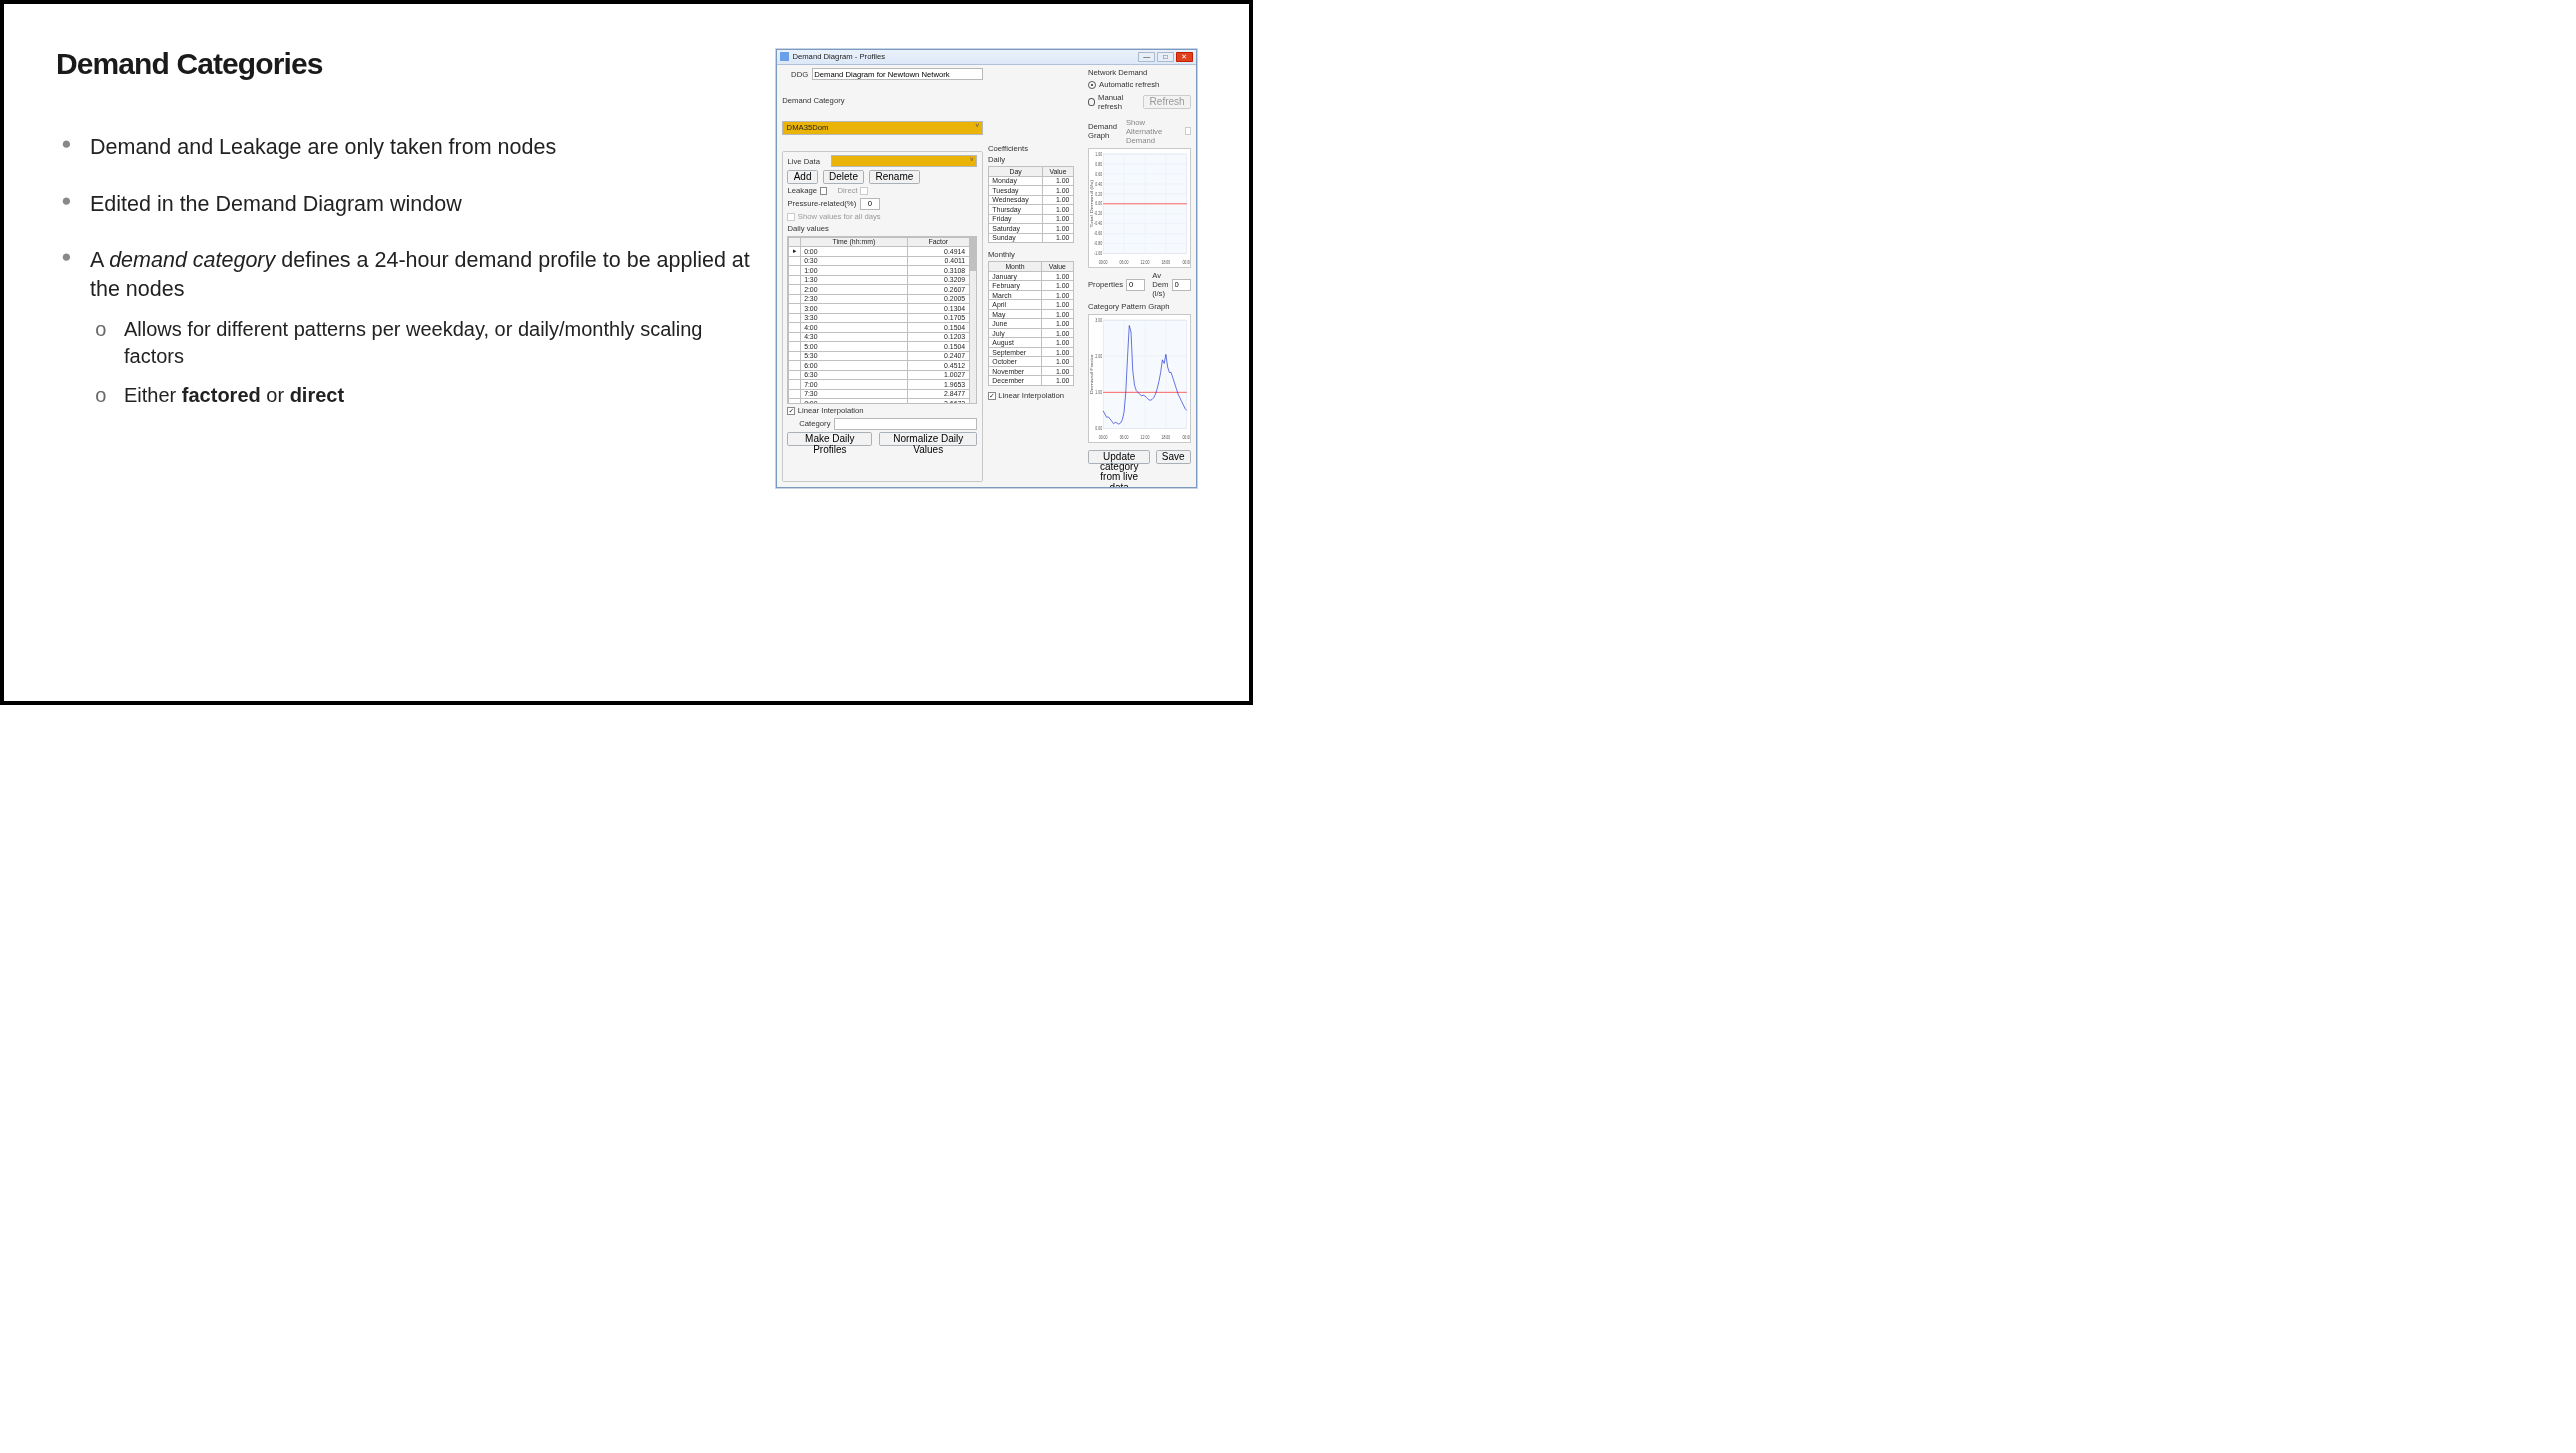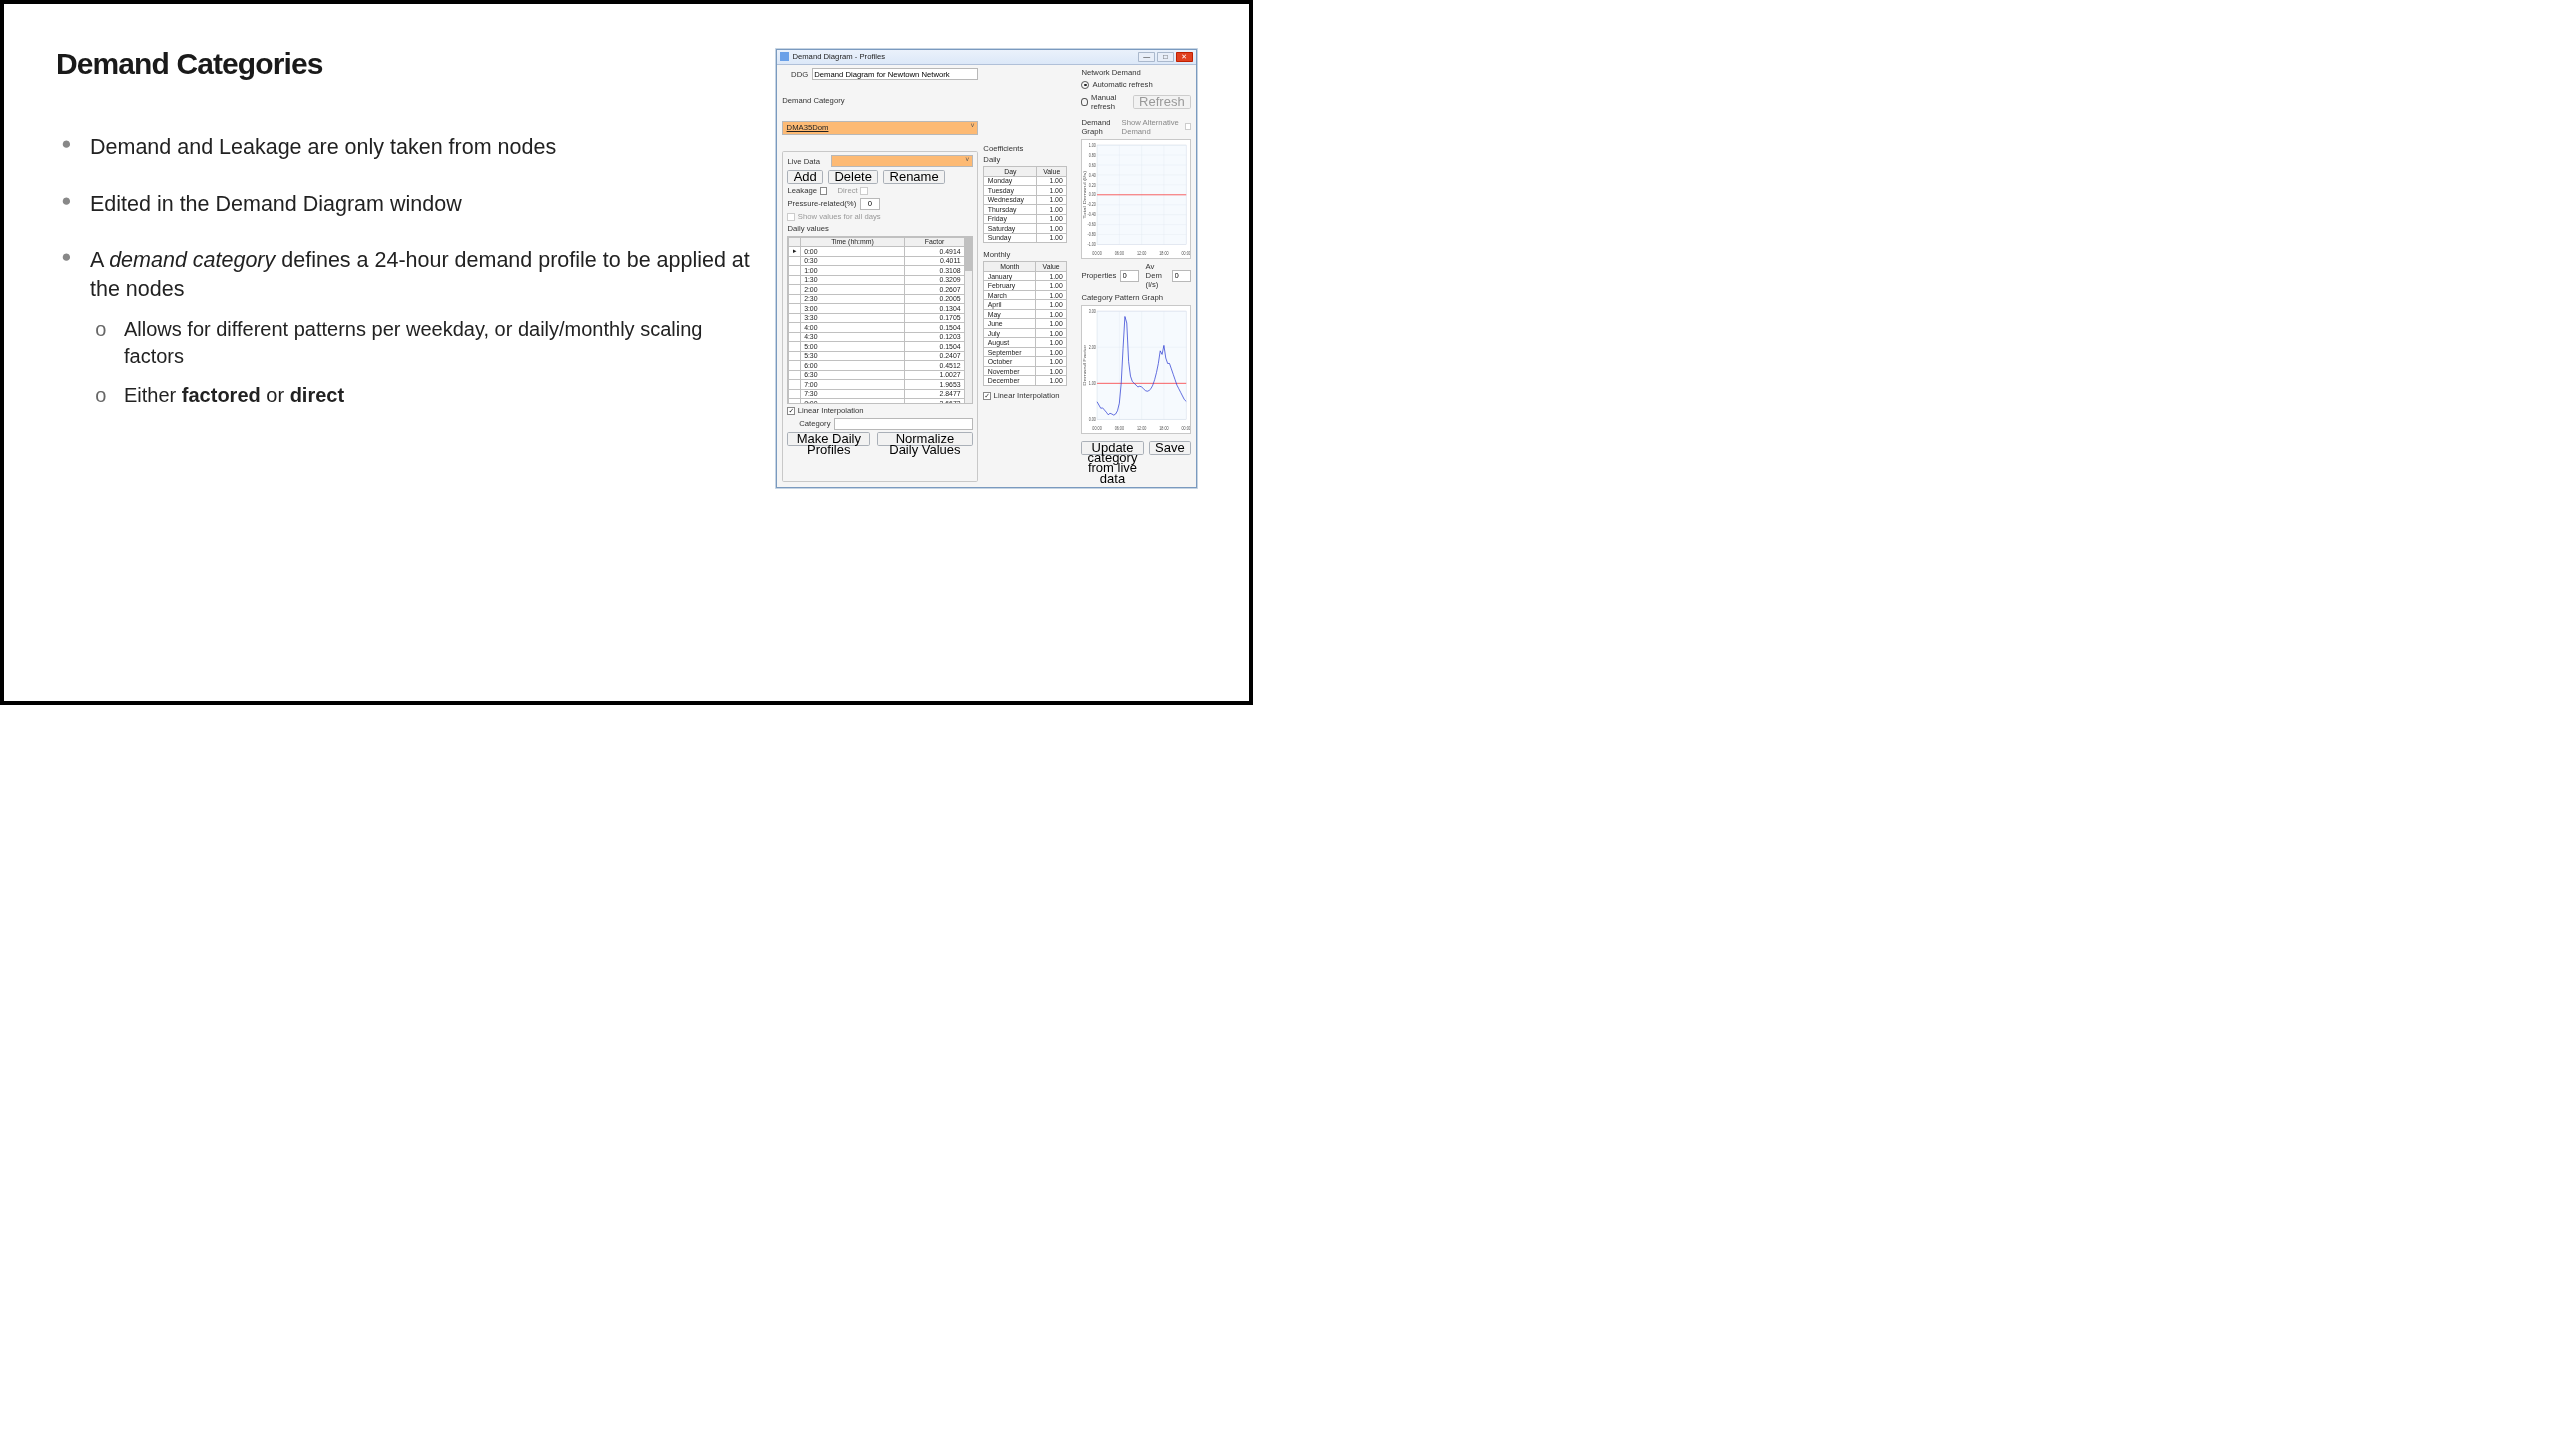--- a/index.html
+++ b/index.html
@@ -122,36 +122,35 @@
   .lbl { color: #333; }
   input.txt, .combo, .txt-ro {
     border: 0.9px solid #b8b8b8;
     background: #fff;
     font-size: 7.7px;
     padding: 0.9px 1.7px;
     height: 12px;
     font-family: inherit;
   }
   .combo {
-    background: #fdba74;
-    position: relative;
-    text-decoration: underline;
+    background: #eab308;
+    position: relative;
   }
   .combo::after {
     content: "˅";
     position: absolute;
     right: 2.6px; top: 0;
     color: #555;
     font-size: 6.9px;
   }
   .btn {
     border: 0.9px solid #aab0b8;
     background: #f2f2f2;
     padding: 0.9px 5.2px;
-    font-size: 13px;
+    font-size: 10px;
     height: 13.8px;
     line-height: 10.3px;
     border-radius: 1.7px;
   }
   fieldset.fs {
     border: 0.9px solid #c8c8c8;
     padding: 3.4px 4.3px 4.3px 4.3px;
     border-radius: 1.7px;
     position: relative;
   }

